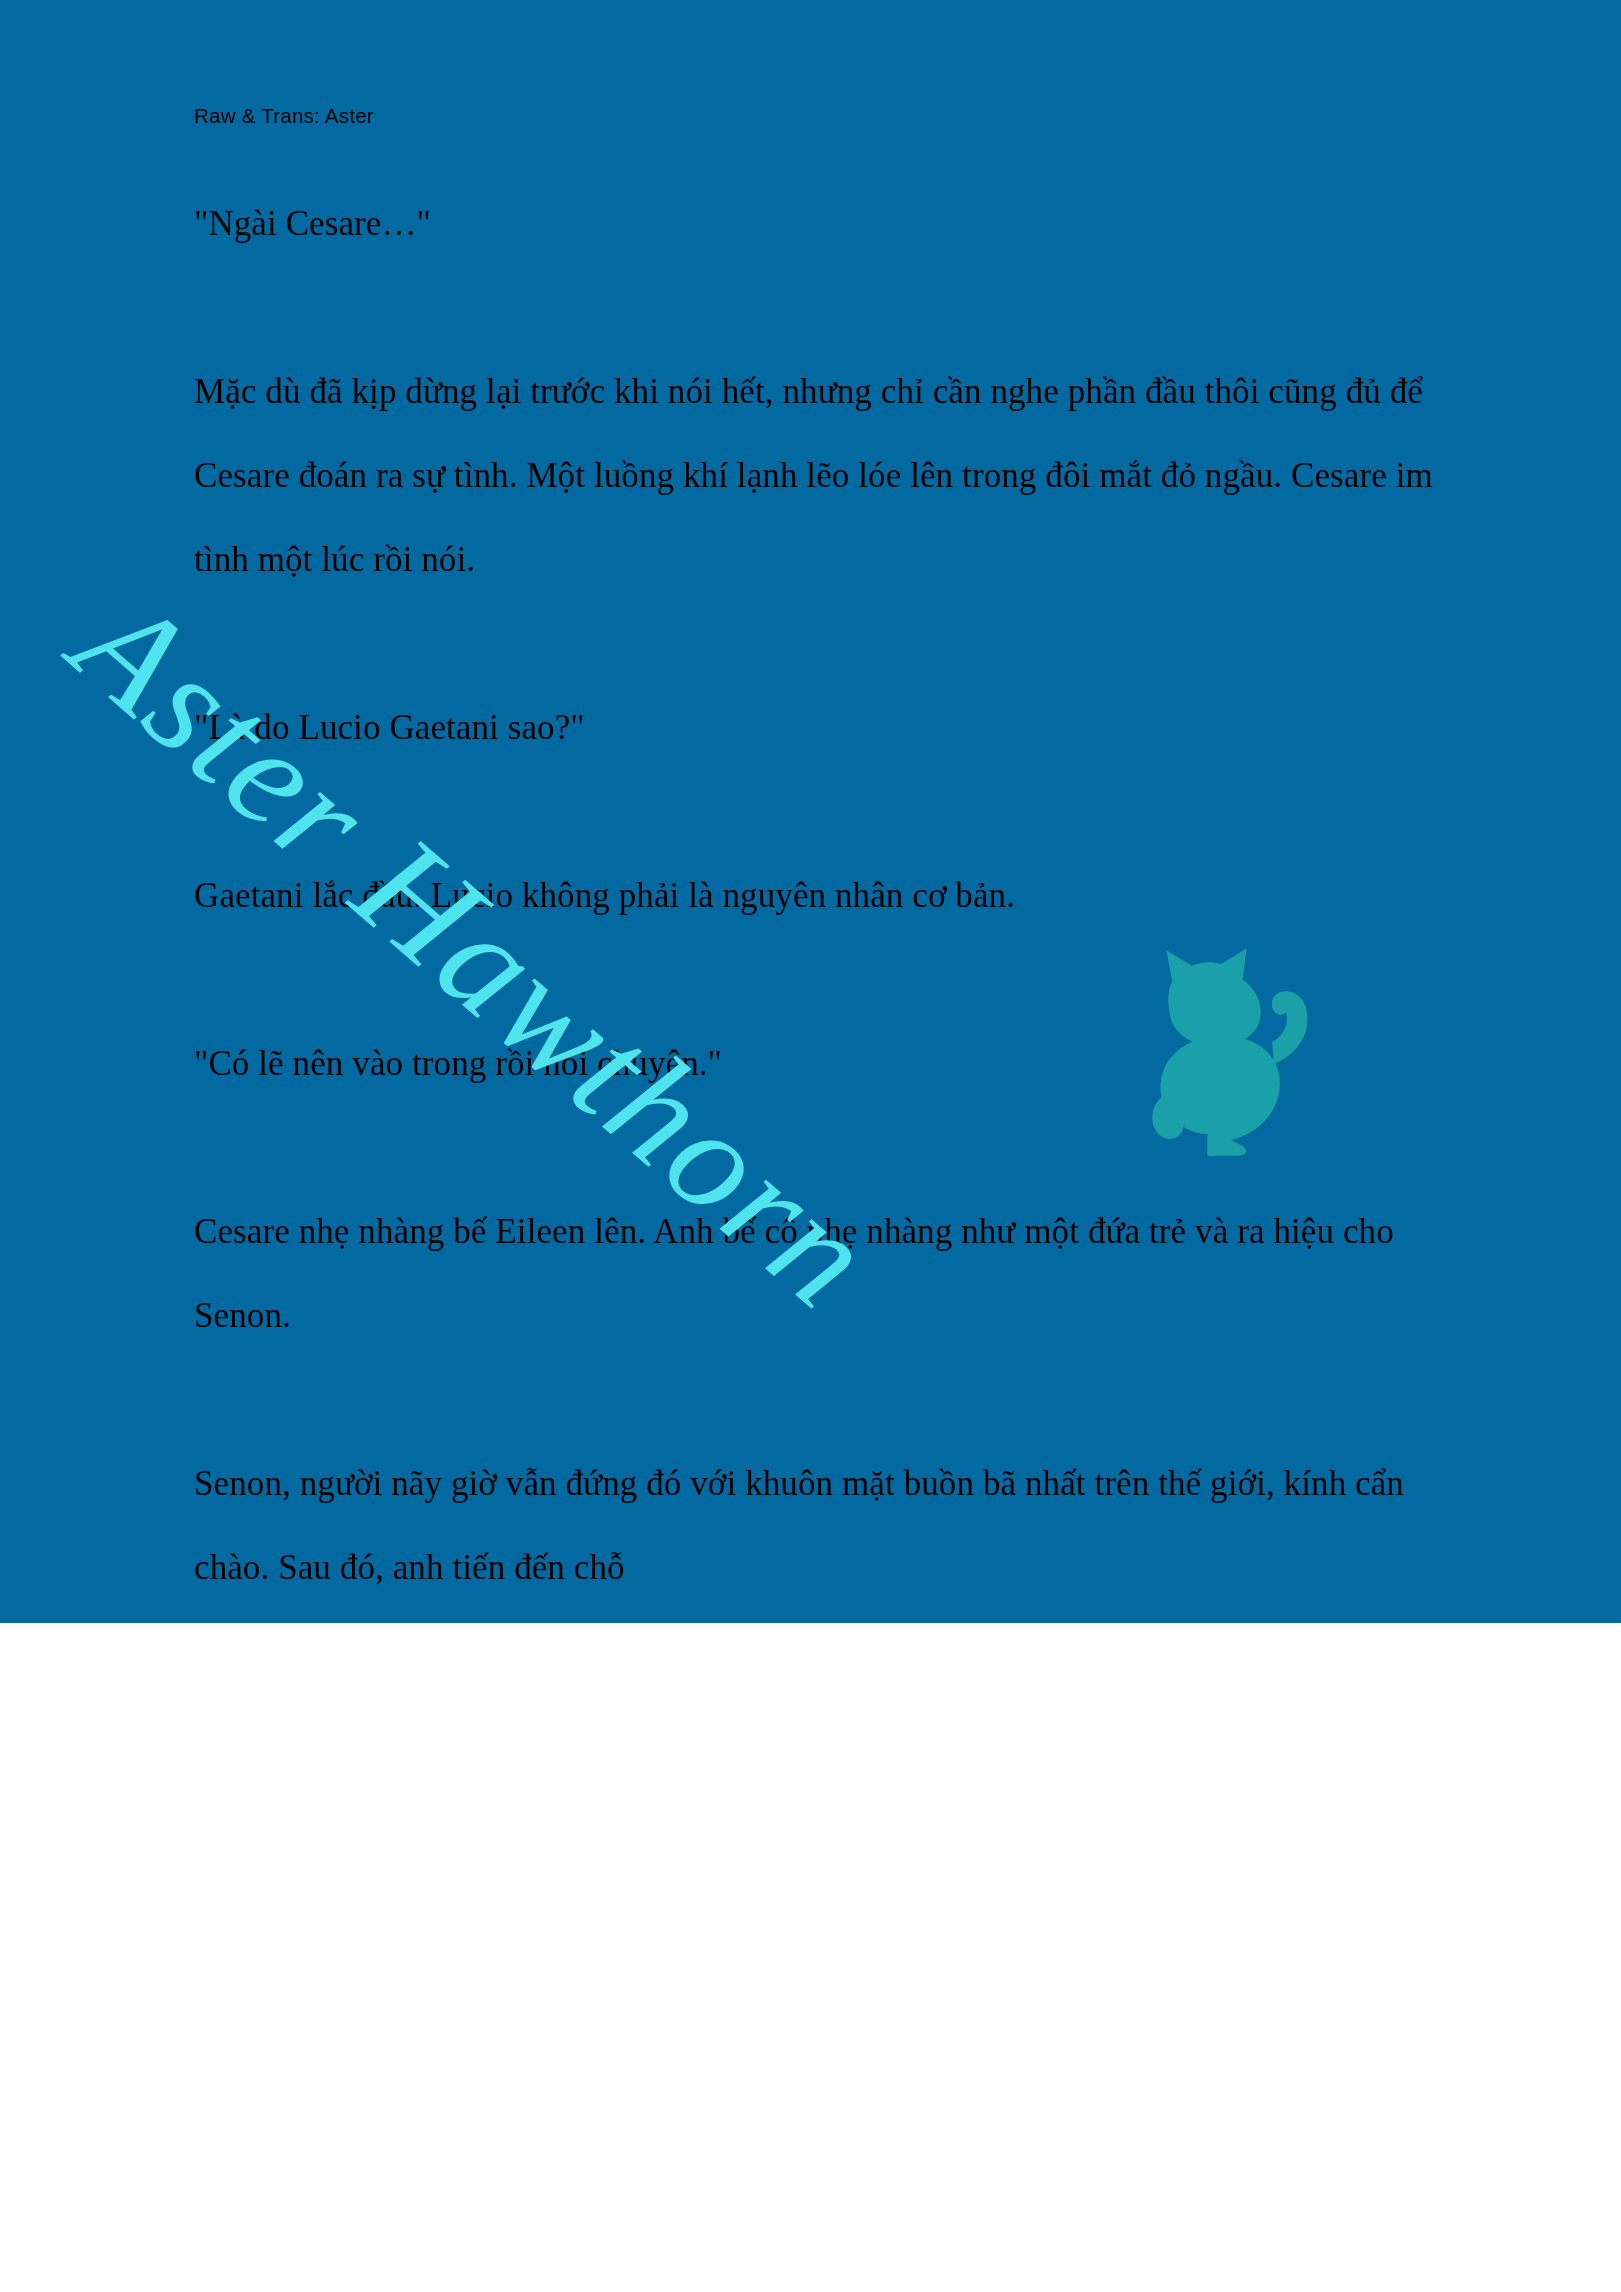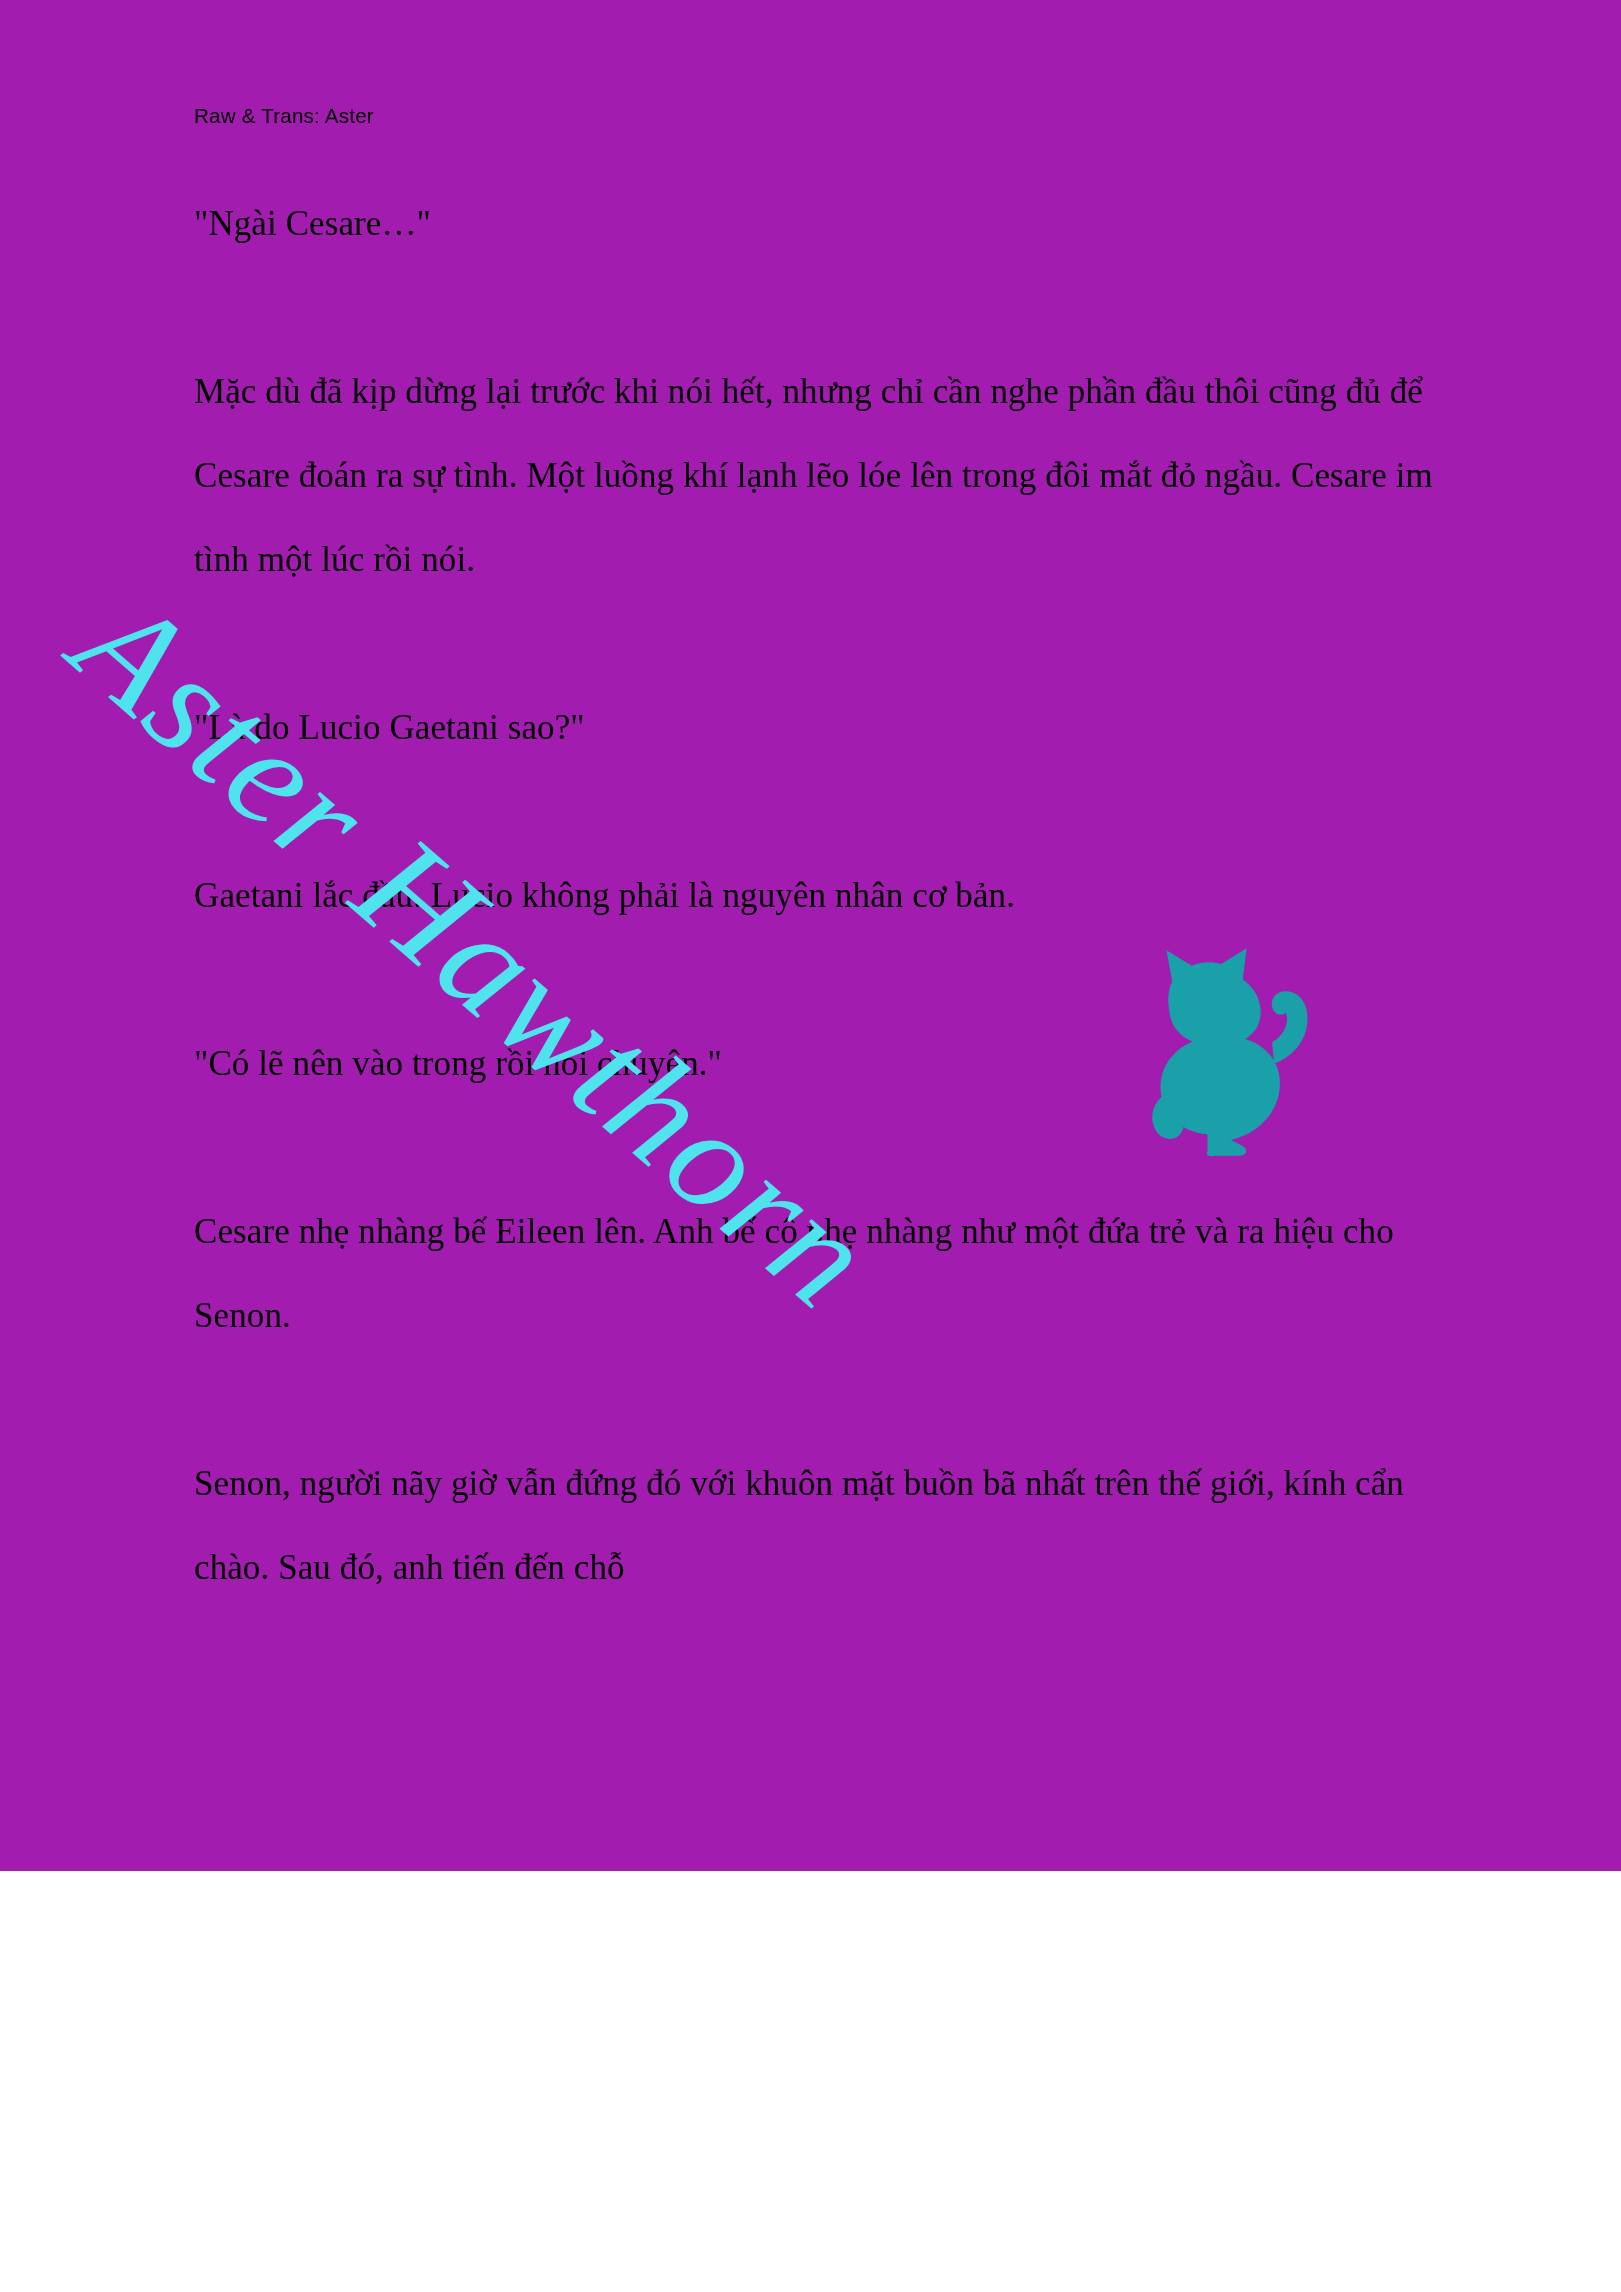--- a/index.html
+++ b/index.html
@@ -3,22 +3,22 @@
 <meta charset="utf-8">
 <style>
   html, body {
     margin: 0;
     padding: 0;
     background: #ffffff;
   }
   .page {
     position: relative;
     width: 1621px;
-    height: 1871px;
-    background: #a21caf;
+    height: 1623px;
+    background: #0369a1;
     overflow: hidden;
     font-family: "Liberation Serif", "DejaVu Serif", serif;
   }
 
   
   .header {
     position: absolute;
     left: 194px;
     top: 104px;
     font-family: "Liberation Sans", "DejaVu Sans", sans-serif;

